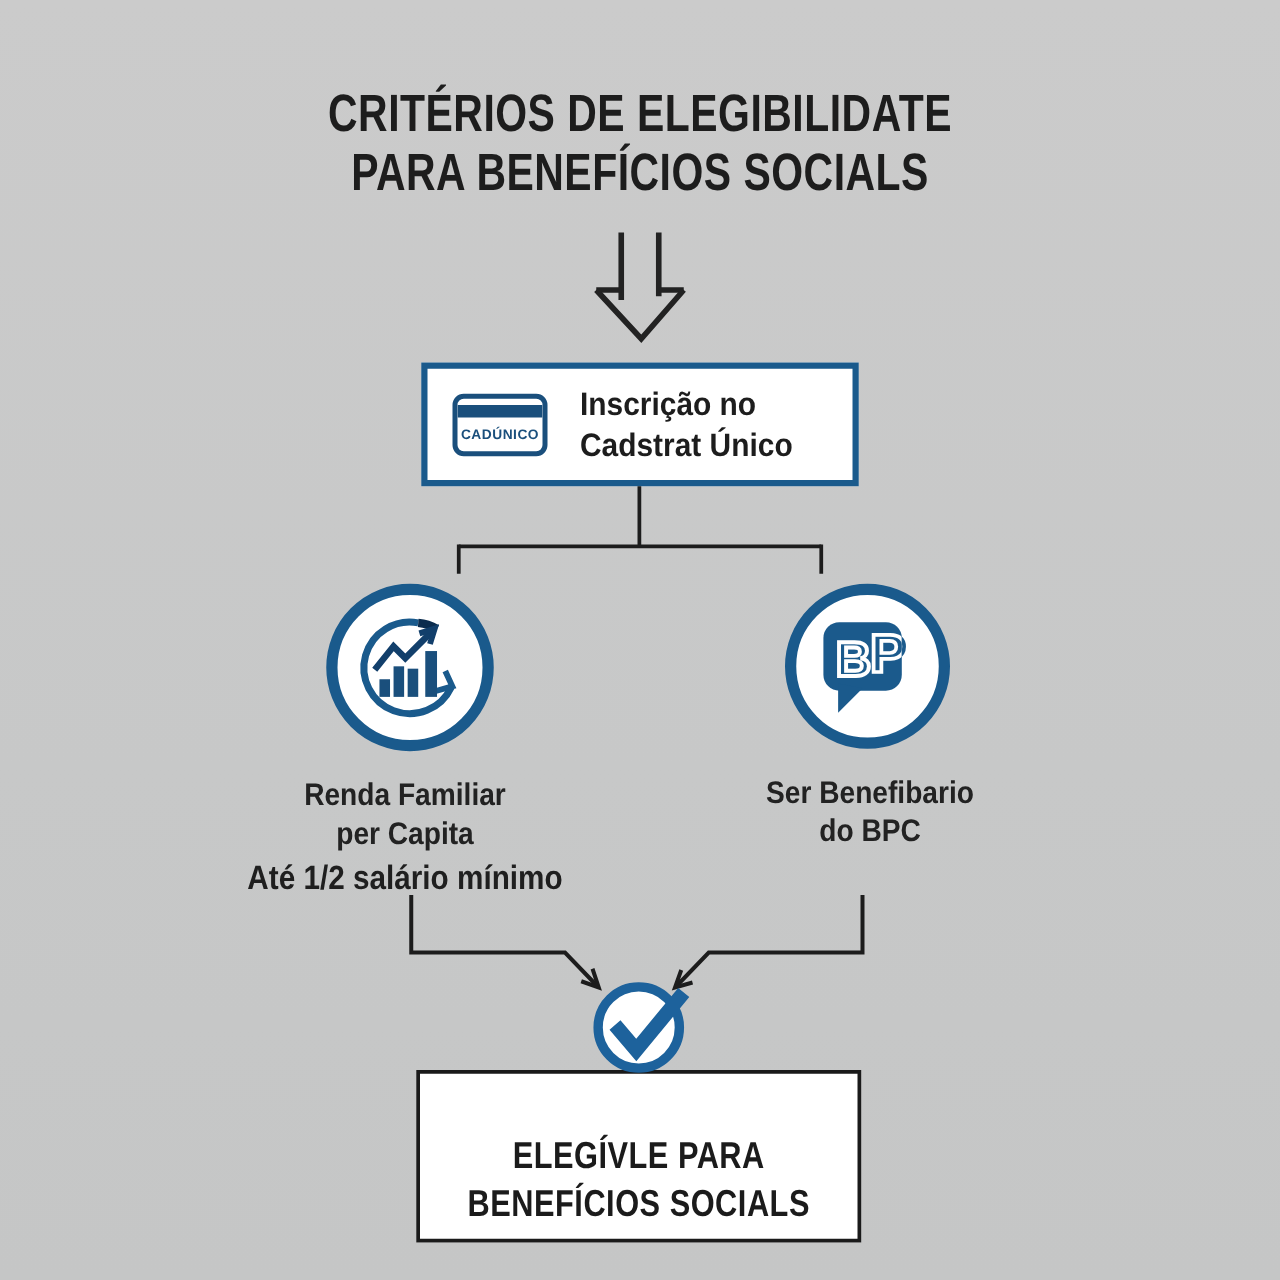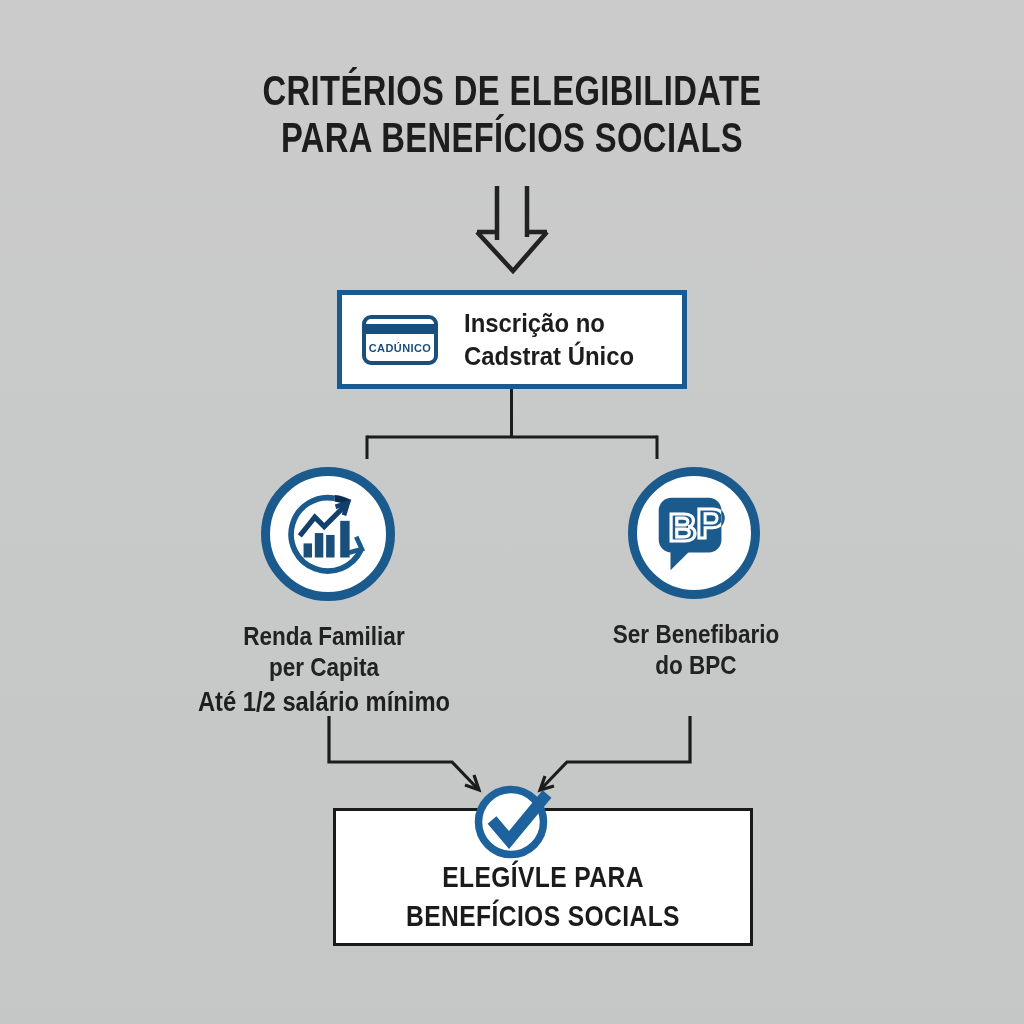--- a/index.html
+++ b/index.html
@@ -47,21 +47,21 @@
   }
   .branch-label.left{left:174px;top:621px;}
   .branch-label.right{left:546px;top:619px;}
   .sub-label{
     position:absolute;left:174px;top:686px;width:300px;text-align:center;
     font-weight:bold;color:#1f1f1f;font-size:27px;line-height:32px;
     transform:scaleX(.88);transform-origin:center top;white-space:nowrap;
   }
   
   .result-box{
-    position:absolute;left:333px;top:808px;width:420px;height:138px;
+    position:absolute;left:333px;top:856px;width:356px;height:138px;
     background:#fff;border:3px solid #1a1a1a;box-sizing:border-box;
   }
   .result-text{
     margin-top:46px;text-align:center;font-size:30px;line-height:39px;
     font-weight:bold;letter-spacing:.5px;color:#1b1b1b;
     transform:scaleX(.82);transform-origin:center top;
   }
   
   .overlay{position:absolute;left:0;top:0;z-index:6;pointer-events:none;}
   svg text{font-family:"Liberation Sans",sans-serif;}

